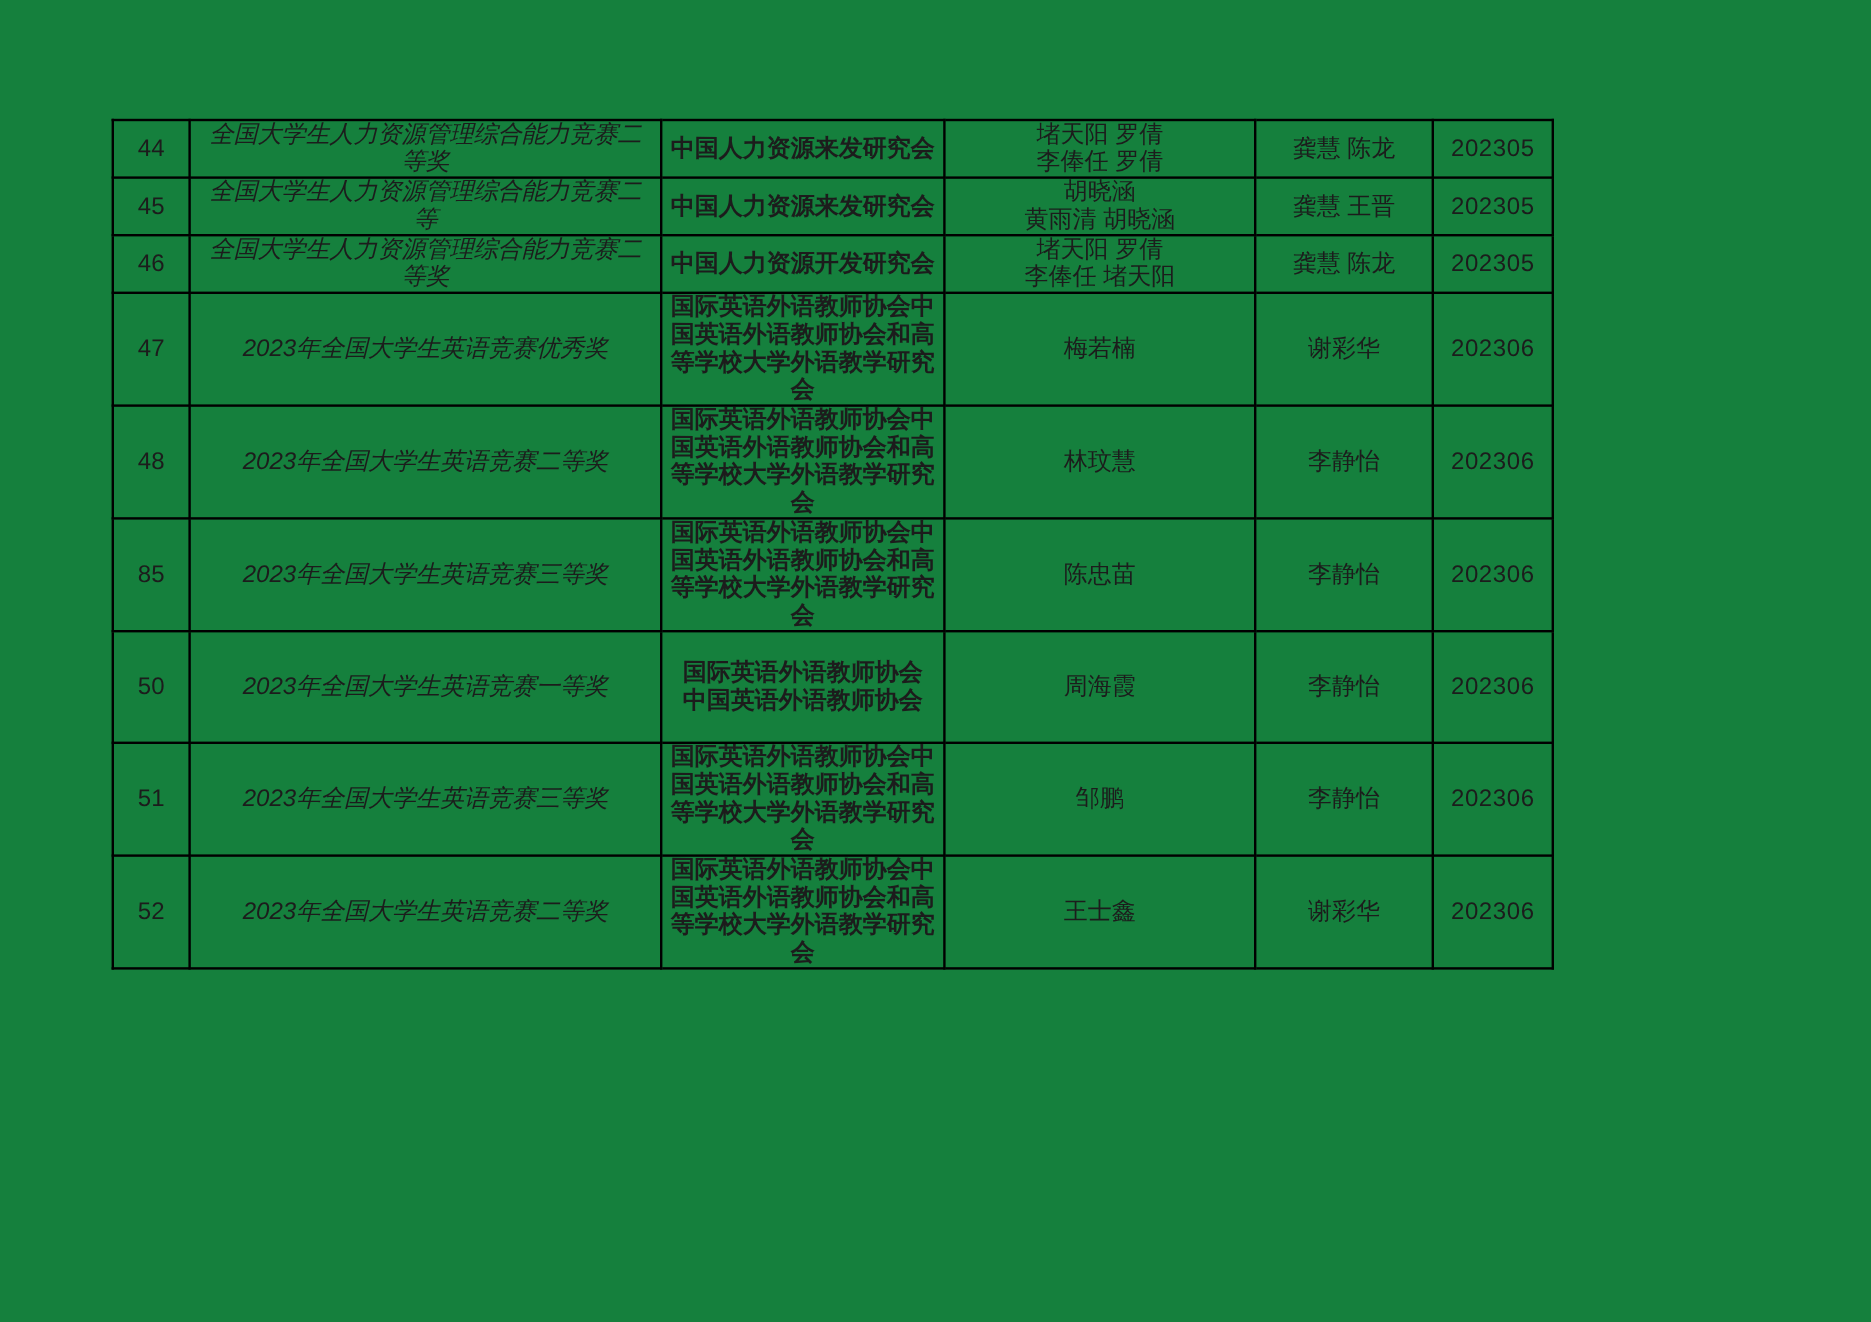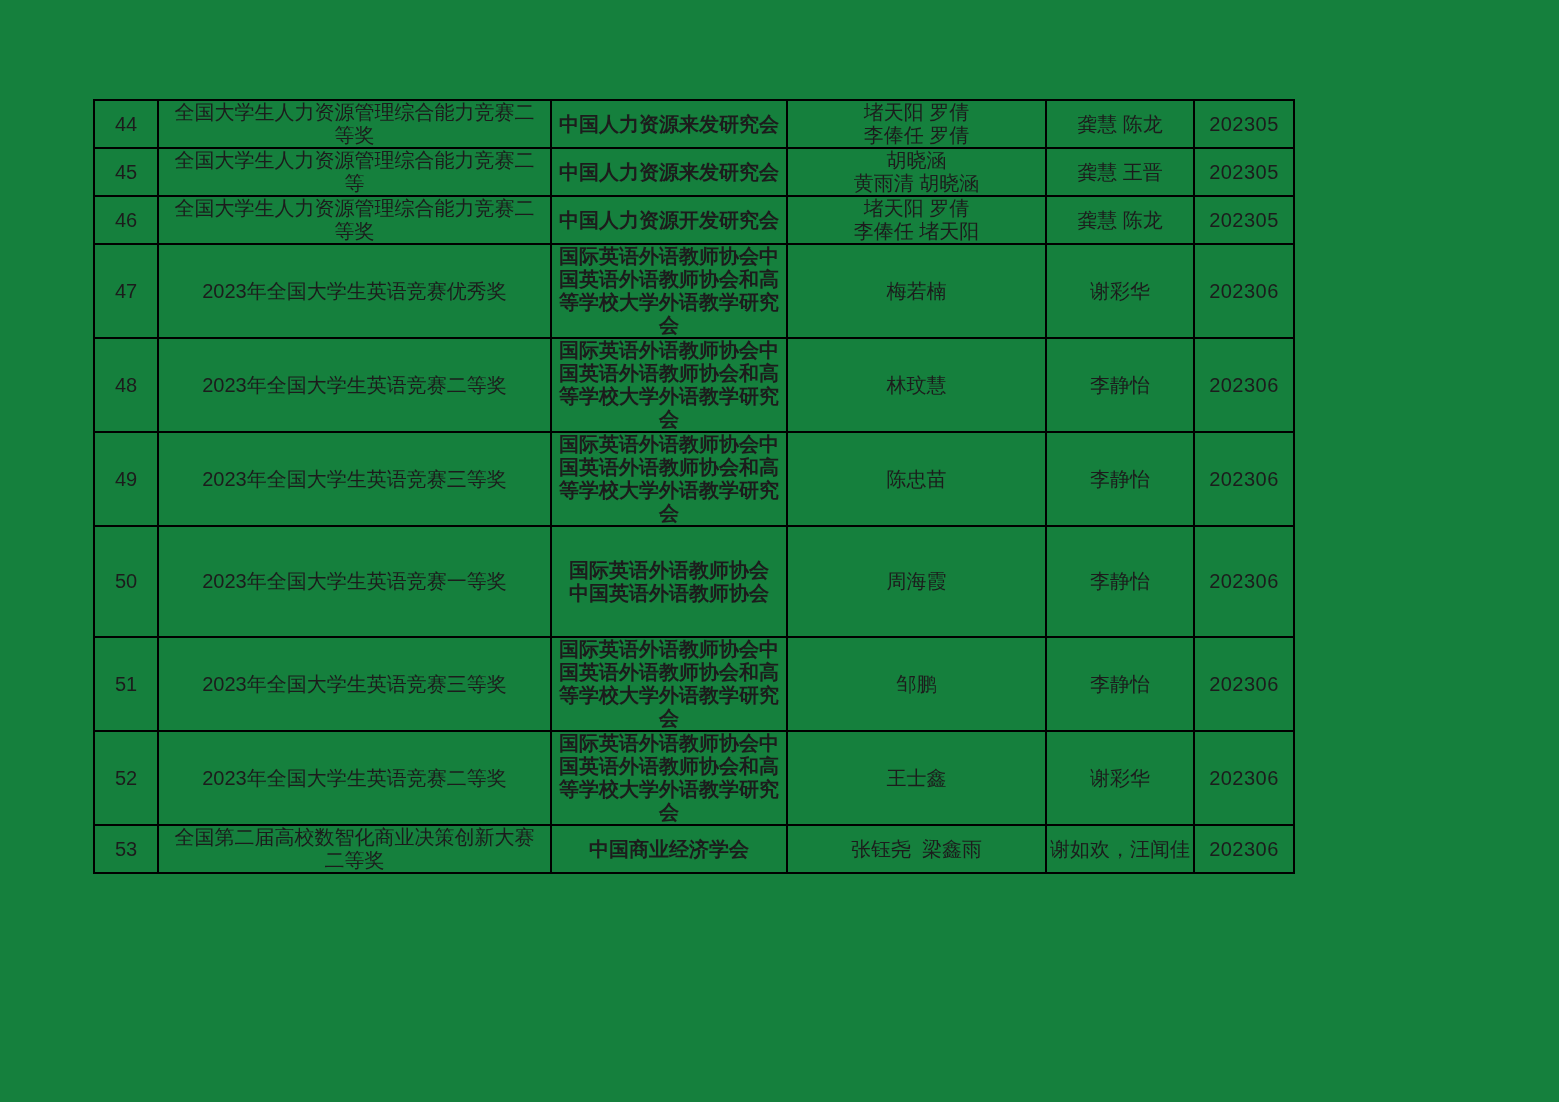--- a/index.html
+++ b/index.html
@@ -33,21 +33,21 @@
     text-align: center;
     vertical-align: middle;
     padding: 0;
     font-size: 20px;
     line-height: 23px;
     white-space: pre-wrap;
     overflow: hidden;
     word-break: break-all;
   }
   .col-no       { width: 64px;  }
-  .col-award    { width: 393px; }
+  .col-award    { width: 393px; font-style: italic; }
   .col-org      { width: 236px; font-weight: bold; }
   .col-students { width: 259px; }
   .col-teachers { width: 148px; }
   .col-date     { width: 100px; font-size: 20px; letter-spacing: 0.5px; }
 </style>
 </head>
 <body>
 
 <div class="page">
   <div class="table-wrap">
@@ -107,31 +107,31 @@
             <td class="col-award">2023年全国大学生英语竞赛二等奖</td>
             <td class="col-org">国际英语外语教师协会中
 国英语外语教师协会和高
 等学校大学外语教学研究
 会</td>
             <td class="col-students">林玟慧</td>
             <td class="col-teachers">李静怡</td>
             <td class="col-date">202306</td>
           </tr>
           <tr style="height: 93px;">
-            <td class="col-no">49</td>
+            <td class="col-no">85</td>
             <td class="col-award">2023年全国大学生英语竞赛三等奖</td>
             <td class="col-org">国际英语外语教师协会中
 国英语外语教师协会和高
 等学校大学外语教学研究
 会</td>
             <td class="col-students">陈忠苗</td>
             <td class="col-teachers">李静怡</td>
             <td class="col-date">202306</td>
           </tr>
-          <tr style="height: 111px;">
+          <tr style="height: 93px;">
             <td class="col-no">50</td>
             <td class="col-award">2023年全国大学生英语竞赛一等奖</td>
             <td class="col-org">国际英语外语教师协会
 中国英语外语教师协会</td>
             <td class="col-students">周海霞</td>
             <td class="col-teachers">李静怡</td>
             <td class="col-date">202306</td>
           </tr>
           <tr style="height: 92px;">
             <td class="col-no">51</td>
@@ -148,25 +148,16 @@
             <td class="col-no">52</td>
             <td class="col-award">2023年全国大学生英语竞赛二等奖</td>
             <td class="col-org">国际英语外语教师协会中
 国英语外语教师协会和高
 等学校大学外语教学研究
 会</td>
             <td class="col-students">王士鑫</td>
             <td class="col-teachers">谢彩华</td>
             <td class="col-date">202306</td>
           </tr>
-          <tr style="height: 46px;">
-            <td class="col-no">53</td>
-            <td class="col-award">全国第二届高校数智化商业决策创新大赛
-二等奖</td>
-            <td class="col-org">中国商业经济学会</td>
-            <td class="col-students">张钰尧  梁鑫雨</td>
-            <td class="col-teachers">谢如欢，汪闻佳</td>
-            <td class="col-date">202306</td>
-          </tr>
         </tbody>
     </table>
   </div>
 </div>
 
 </body></html>

